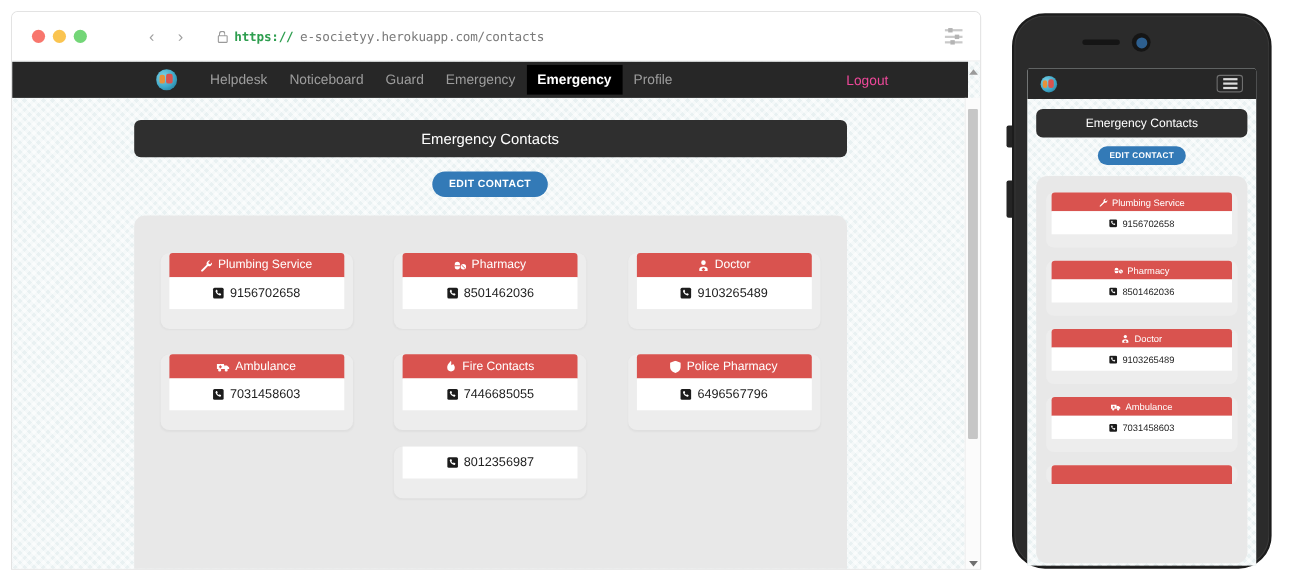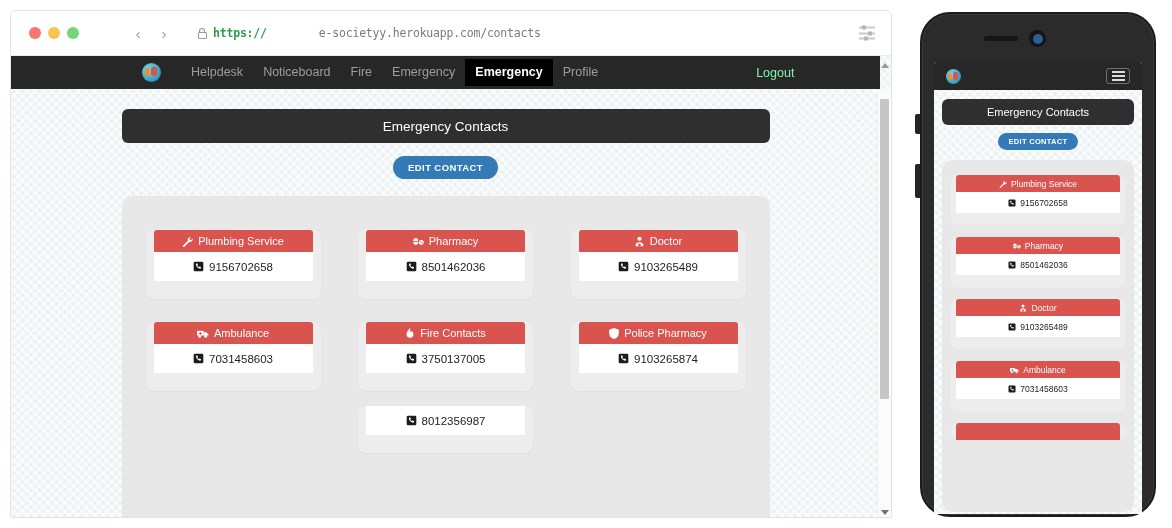--- a/index.html
+++ b/index.html
@@ -45,21 +45,21 @@
   .lock { width:10px; height:11px; position: relative; display:inline-block; }
   .lock .shackle {
     position:absolute; left:2px; top:0; width:6px; height:5px;
     border:1.3px solid #9a9a9a; border-bottom:none; border-radius: 3px 3px 0 0;
   }
   .lock .body {
     position:absolute; left:0.5px; top:4.5px; width:9px; height:6.5px;
     border:1.3px solid #9a9a9a; border-radius:1px;
   }
   .url-scheme { color:#2e9e4f; font-weight: bold; letter-spacing: -0.2px;}
-  .url-rest { color:#7a7a7a; letter-spacing: -0.2px; margin-left: 46px;}
+  .url-rest { color:#7a7a7a; letter-spacing: -0.2px;}
 
   .chrome-menu {
     position:absolute; right: 16px; top: 50%; transform: translateY(-50%);
     width: 16px; height: 13px;
   }
   .chrome-menu span {
     display:block; height: 2px; background:#c9c9c9; margin-bottom: 3.5px; position: relative;
   }
   .chrome-menu span::after{
     content:''; position:absolute; top:-1px; width:4px; height:4px; background:#b4b4b4;
@@ -95,21 +95,21 @@
     content:''; position:absolute; left:9px; top:4px; width:6px; height:9px;
     background:#d9534f; border-radius:2px;
   }
   .nav-links { display:flex; align-items:center; gap: 0; }
   .nav-link {
     color:#9d9d9d; font-size: 12.5px; padding: 7px 10px; line-height: 1;
     text-decoration:none; cursor: default; white-space: nowrap;
   }
   .nav-link.active { background:#000000; color:#ffffff; font-weight: bold; }
   .nav-logout {
-    color:#86efac; font-size: 12.5px; margin-left: 148px; cursor: default;
+    color:#ec4899; font-size: 12.5px; margin-left: 148px; cursor: default;
   }
 
   
   .content { padding: 0 0 0 0; }
   .page-banner {
     margin: 20px auto 0; width: 648px; height: 34px;
     background:#2f2f2f; border-radius: 6px;
     color:#ffffff; font-size: 13.5px;
     display:flex; align-items:center; justify-content:center;
   }
@@ -282,21 +282,21 @@
     </div>
 
     <div class="viewport">
       <div class="page">
 
         <div class="site-nav">
           <div class="brand-logo"></div>
           <div class="nav-links">
             <a class="nav-link">Helpdesk</a>
             <a class="nav-link">Noticeboard</a>
-            <a class="nav-link">Fire</a>
+            <a class="nav-link">Guard</a>
             <a class="nav-link">Emergency</a>
             <a class="nav-link active">Emergency</a>
             <a class="nav-link">Profile</a>
           </div>
           <a class="nav-logout">Logout</a>
         </div>
 
         <div class="content">
           <div class="page-banner">Emergency Contacts</div>
 
@@ -418,21 +418,21 @@
                     </span>
                     <span>Fire Contacts</span>
                   </div>
                   <div class="cb">
                     <span class="ic">
                       <svg width="11" height="11" viewBox="0 0 16 16">
                           <rect x="1" y="1" width="14" height="14" rx="2" fill="#1c1c1c"></rect>
                           <path fill="#fff" d="M5.2 3.6c.4-.3 1-.2 1.2.3l.6 1.3c.2.4.1.8-.2 1l-.5.4c.5 1 1.3 1.8 2.3 2.3l.4-.5c.3-.3.7-.4 1-.2l1.3.6c.5.2.6.8.3 1.2l-.6.8c-.3.4-.8.5-1.2.4C7.1 10.4 5 8.3 4.2 5.6c-.1-.4 0-.9.4-1.2z"></path>
                         </svg>
                     </span>
-                    <span>3750137005</span>
+                    <span>7446685055</span>
                   </div>
                 </div>
               </div>
 
               <div class="card-slot">
                 <div class="contact-card">
                   <div class="ch">
                     <span class="ic">
                       <svg width="10" height="11" viewBox="0 0 14 16">
                           <path fill="#fff" d="M7 0 0 2.6v5.2C0 12 3 15 7 16c4-1 7-4 7-8.2V2.6z"></path>
@@ -440,21 +440,21 @@
                     </span>
                     <span>Police Pharmacy</span>
                   </div>
                   <div class="cb">
                     <span class="ic">
                       <svg width="11" height="11" viewBox="0 0 16 16">
                           <rect x="1" y="1" width="14" height="14" rx="2" fill="#1c1c1c"></rect>
                           <path fill="#fff" d="M5.2 3.6c.4-.3 1-.2 1.2.3l.6 1.3c.2.4.1.8-.2 1l-.5.4c.5 1 1.3 1.8 2.3 2.3l.4-.5c.3-.3.7-.4 1-.2l1.3.6c.5.2.6.8.3 1.2l-.6.8c-.3.4-.8.5-1.2.4C7.1 10.4 5 8.3 4.2 5.6c-.1-.4 0-.9.4-1.2z"></path>
                         </svg>
                     </span>
-                    <span>9103265874</span>
+                    <span>6496567796</span>
                   </div>
                 </div>
               </div>
             </div>
 
             <div class="card-row center">
               <div class="card-slot">
                 <div class="contact-card">
                   <div class="cb">
                     <span class="ic">

